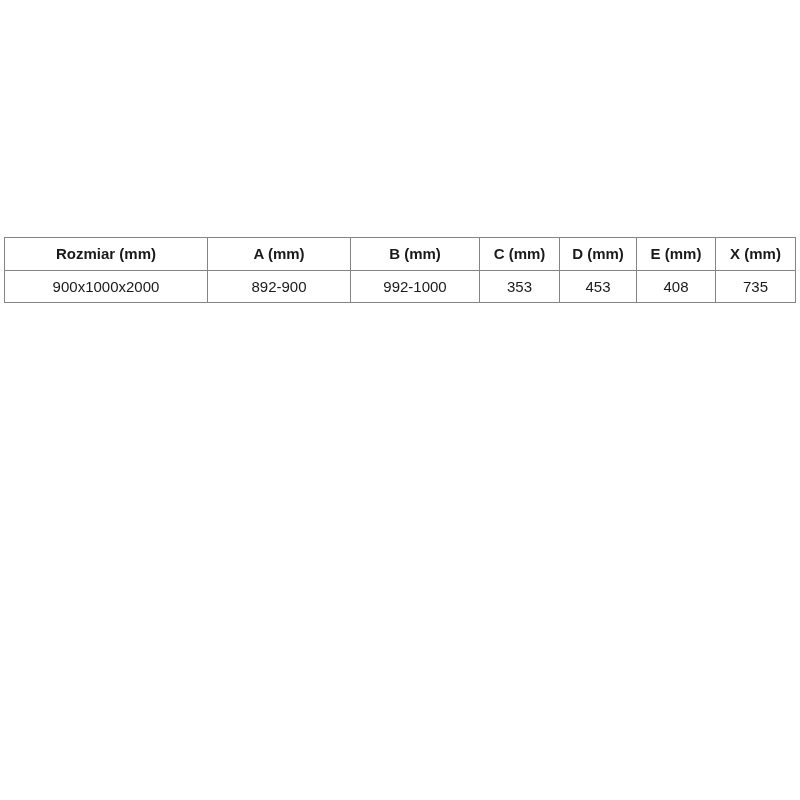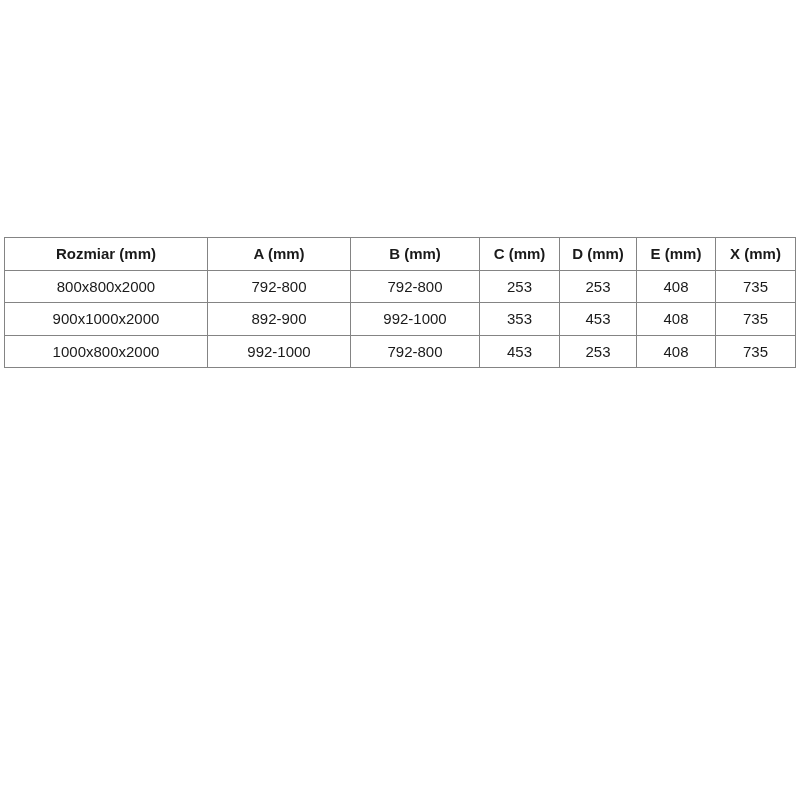--- a/index.html
+++ b/index.html
@@ -72,41 +72,23 @@
         <th>A (mm)</th>
         <th>B (mm)</th>
         <th>C (mm)</th>
         <th>D (mm)</th>
         <th>E (mm)</th>
         <th>X (mm)</th>
       </tr>
     </thead>
     <tbody>
       <tr>
-        <td>800x800x2000</td>
-        <td>792-800</td>
-        <td>792-800</td>
-        <td>253</td>
-        <td>253</td>
-        <td>408</td>
-        <td>735</td>
-      </tr>
-      <tr>
         <td>900x1000x2000</td>
         <td>892-900</td>
         <td>992-1000</td>
         <td>353</td>
         <td>453</td>
         <td>408</td>
         <td>735</td>
       </tr>
-      <tr>
-        <td>1000x800x2000</td>
-        <td>992-1000</td>
-        <td>792-800</td>
-        <td>453</td>
-        <td>253</td>
-        <td>408</td>
-        <td>735</td>
-      </tr>
     </tbody>
   </table>
 </div>
 
 </body></html>

